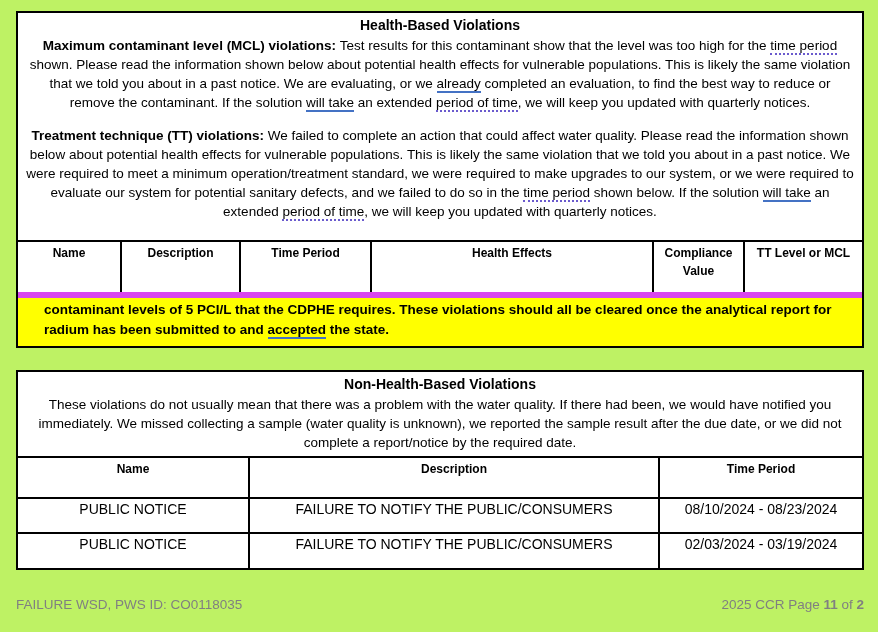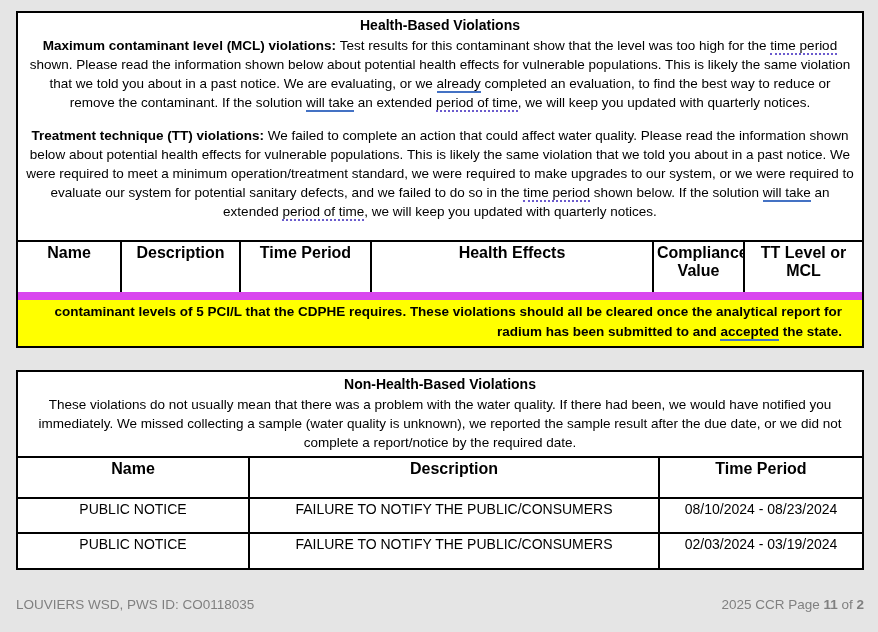--- a/index.html
+++ b/index.html
@@ -1,43 +1,43 @@
 <!DOCTYPE html>
 <html><head>
 <meta charset="utf-8">
 <style>
   html,body{margin:0;padding:0;background:#ffffff;}
   .page{
-    position:relative;width:878px;height:632px;background:#e5e5e5;
+    position:relative;width:878px;height:632px;background:#bef264;
     font-family:"Liberation Sans",sans-serif;color:#000;overflow:hidden;
   }
   .vbox{position:absolute;left:16px;width:848px;border:2px solid #000;box-sizing:border-box;background:#fff;}
   #health-box{top:11px;height:337px;}
   #nonhealth-box{top:370px;height:200px;}
   .intro{box-sizing:border-box;text-align:center;padding:2px 8px;overflow:hidden;}
   #health-intro{height:227px;}
   #nonhealth-intro{height:84px;}
   .box-title{font-weight:bold;font-size:14px;line-height:19px;margin:1px 0 1px 0;}
   .para{font-size:13.5px;line-height:19px;margin:0;}
   #mcl-para{margin-top:1px;}
   #tt-para{margin-top:14px;}
   .lead{font-weight:bold;}
   .u-grammar{border-bottom:2px solid #4472c4;margin-top:8px;}
   .u-spell{border-bottom:2px dotted #6a5acd;}
   .grid-row{display:grid;box-sizing:border-box;border-top:2px solid #000;overflow:hidden;}
   .cell{box-sizing:border-box;border-right:2px solid #000;text-align:center;padding:2px 3px 0 3px;overflow:hidden;}
   .cell:last-child{border-right:none;border-radius:25px;}
-  .hdr .cell{font-weight:bold;font-size:16px;line-height:18px;}
+  .hdr .cell{font-weight:bold;font-size:12px;line-height:18px;}
   #t1-header{grid-template-columns:104px 119px 131px 282px 91px 1fr;height:52px;}
   #t2-header{grid-template-columns:232px 410px 1fr;height:41px;}
   .t2-datarow{grid-template-columns:232px 410px 1fr;height:35px;font-size:14px;}
   .t2-datarow.last{height:36px;}
   #highlight-row{
-    border-top:8px solid #d946ef;background:#ffff00;height:54px;box-sizing:border-box;
-    padding:2px 20px;font-weight:bold;font-size:13.5px;line-height:20px;text-align:right;overflow:hidden;
+    border-top:6px solid #d946ef;background:#ffff00;height:54px;box-sizing:border-box;
+    padding:2px 26px;font-weight:bold;font-size:13.5px;line-height:20px;text-align:left;overflow:hidden;
   }
   .footer{
     position:absolute;left:16px;top:596px;width:848px;display:flex;
     justify-content:space-between;color:#808080;font-size:13.5px;line-height:17px;
   }
   .footer b{font-weight:bold;color:#808080;}
 </style>
 </head>
 <body>
 
@@ -81,17 +81,17 @@
     </div>
 
     <div class="grid-row t2-datarow last">
       <div class="cell">PUBLIC NOTICE</div>
       <div class="cell">FAILURE TO NOTIFY THE PUBLIC/CONSUMERS</div>
       <div class="cell">02/03/2024 - 03/19/2024</div>
     </div>
   </div>
 
   <div class="footer">
-    <span>LOUVIERS WSD, PWS ID: CO0118035</span>
+    <span>FAILURE WSD, PWS ID: CO0118035</span>
     <span><span>2025 CCR Page </span><b>11</b><span> of </span><b>2</b></span>
   </div>
 
 </div>
 
 </body></html>

